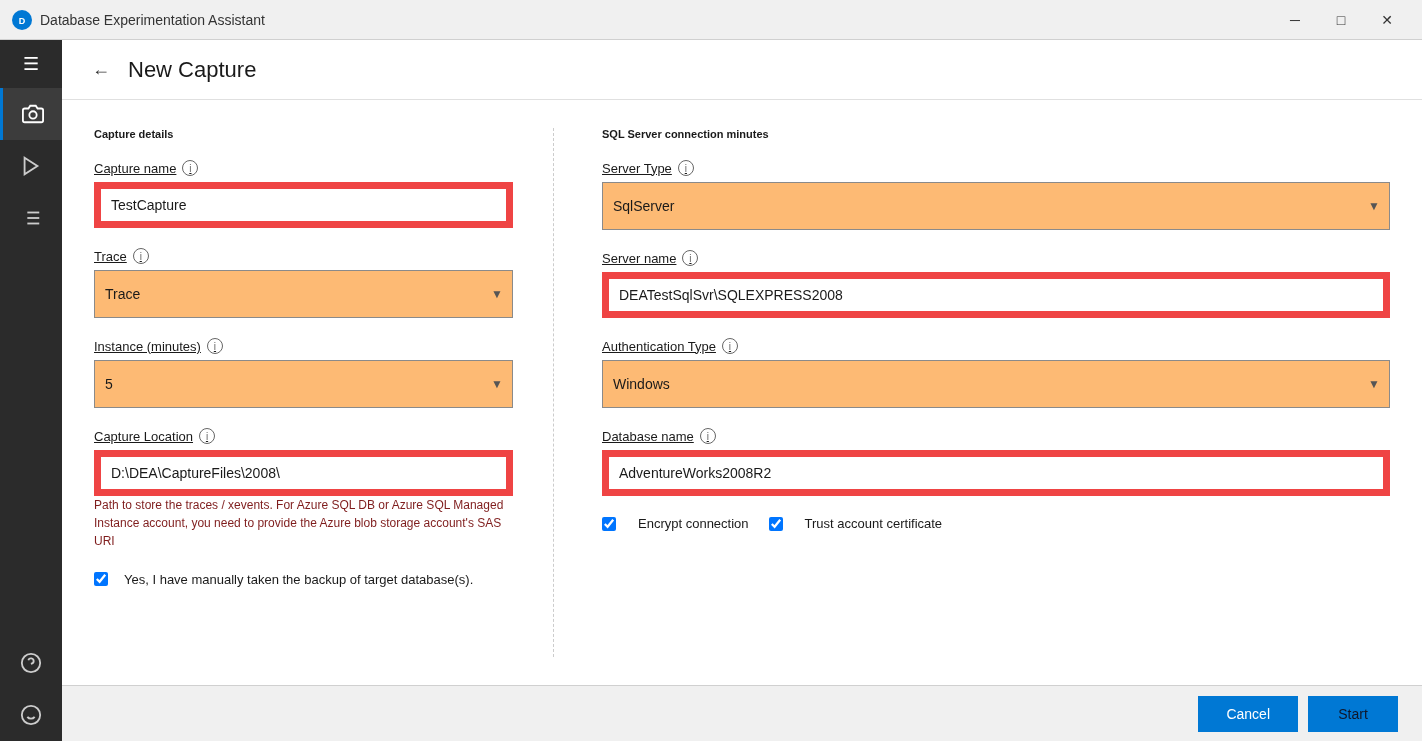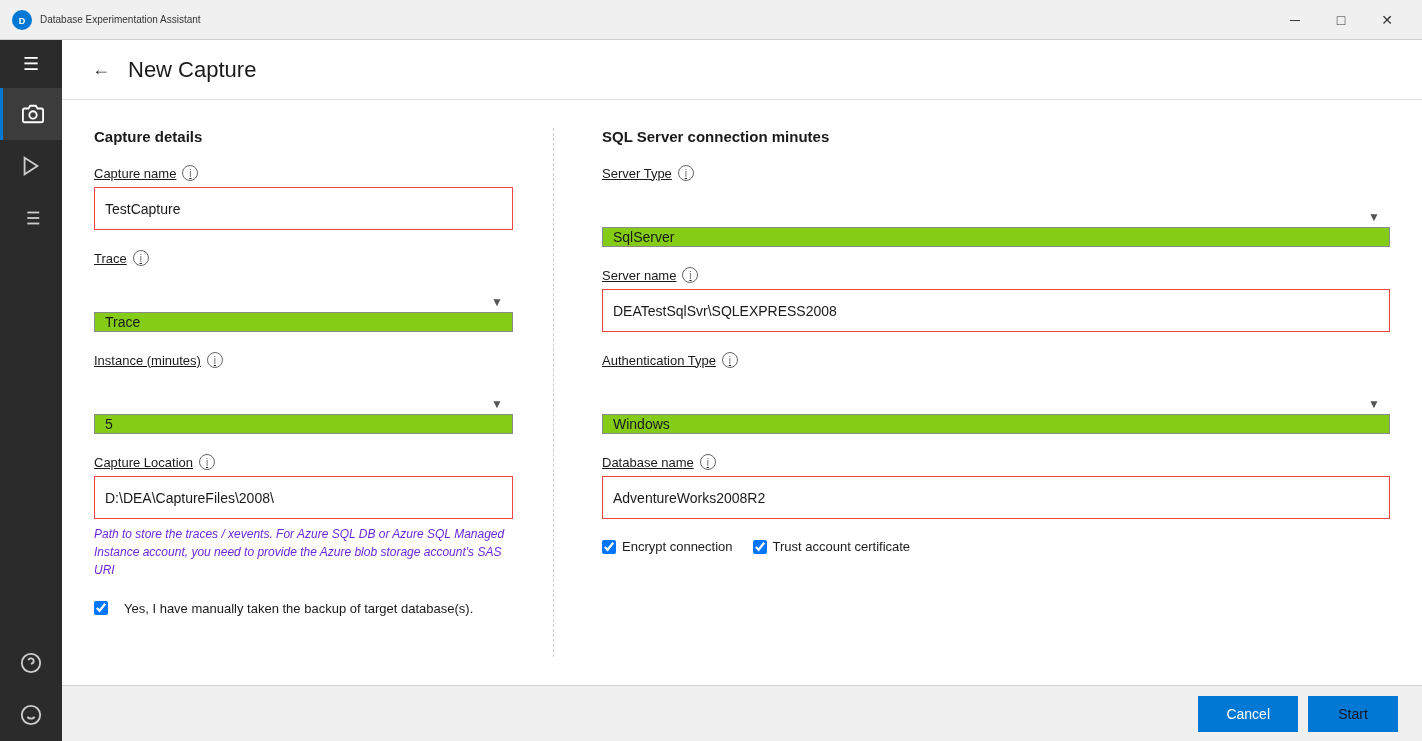--- a/index.html
+++ b/index.html
@@ -15,21 +15,21 @@
       border-bottom: 1px solid #d0d0d0;
       flex-shrink: 0;
     }
     .titlebar-icon {
       width: 20px; height: 20px; margin-right: 8px;
       background: #0078d4;
       border-radius: 50%;
       display: flex; align-items: center; justify-content: center;
       color: white; font-size: 11px; font-weight: bold;
     }
-    .titlebar-title { font-size: 10px; color: #333; flex: 1; }
+    .titlebar-title { font-size: 14px; color: #333; flex: 1; }
     .titlebar-controls { display: flex; gap: 0; }
     .titlebar-btn {
       width: 46px; height: 32px;
       background: transparent; border: none; cursor: pointer;
       display: flex; align-items: center; justify-content: center;
       font-size: 14px; color: #333;
     }
 
     
     .app-layout {
@@ -104,21 +104,21 @@
       border-right: 1px dashed #ccc;
     }
 
     
     .right-panel {
       flex: 1;
       padding-left: 48px;
     }
 
     .section-title {
-      font-size: 15px;
+      font-size: 11px;
       font-weight: 600;
       margin-bottom: 20px;
       color: #1a1a1a;
     }
 
     .field-group { margin-bottom: 20px; }
 
     .field-label {
       display: flex; align-items: center; gap: 6px;
       font-size: 13px; font-weight: 400; color: #1a1a1a;
@@ -129,71 +129,70 @@
       width: 16px; height: 16px;
       border: 1.5px solid #666; border-radius: 50%;
       display: inline-flex; align-items: center; justify-content: center;
       font-size: 10px; color: #666; cursor: pointer; font-style: normal;
       flex-shrink: 0;
     }
 
     .text-input {
       width: 100%;
       height: 43px;
-      border: 1px solid #ef4444;
+      border: 7px solid #ef4444;
       border-radius: 0;
       padding: 16px 10px;
       font-size: 14px;
       color: #1a1a1a;
       background: #fff;
       outline: none;
     }
 
     .dropdown-wrap {
       position: relative;
       width: 100%;
     }
     .dropdown-select {
       width: 100%;
-      height: 20px;
+      height: 48px;
       border: 1px solid #8a8a8a;
       padding: 0 36px 0 10px;
       font-size: 14px;
       color: #1a1a1a;
-      background: #84cc16;
+      background: #fdba74;
       appearance: none;
       cursor: pointer;
       outline: none;
-      margin-top: 40px;
     }
     .dropdown-arrow {
       position: absolute;
       right: 10px; top: 50%;
       transform: translateY(-50%);
       pointer-events: none;
       font-size: 12px; color: #555;
     }
 
     .helper-text {
-      font-size: 12px; color: #6d28d9; margin-top: 6px; line-height: 1.5; font-style: italic;
+      font-size: 12px; color: #7f1d1d; margin-top: 0; line-height: 1.5;
     }
 
     .checkbox-row {
       display: flex; align-items: flex-start; gap: 16px; margin-bottom: 12px;
     }
     .checkbox-row input[type="checkbox"] {
       width: 14px; height: 14px; margin-top: 2px; cursor: pointer; flex-shrink: 0;
     }
     .checkbox-label { font-size: 13px; color: #1a1a1a; line-height: 1.5; }
 
     .encrypt-row {
       display: flex; align-items: center; gap: 20px; margin-top: 14px;
     }
     .encrypt-item {
-      display: flex; align-items: center; gap: 6px;
+      display: flex; align-items: center; gap: 22px;
     }
     .encrypt-item input[type="checkbox"] {
       width: 14px; height: 14px; cursor: pointer;
     }
     .encrypt-item label { font-size: 13px; color: #1a1a1a; cursor: pointer; }
 
     
     .footer {
       height: 56px;
       background: #f0f0f0;

